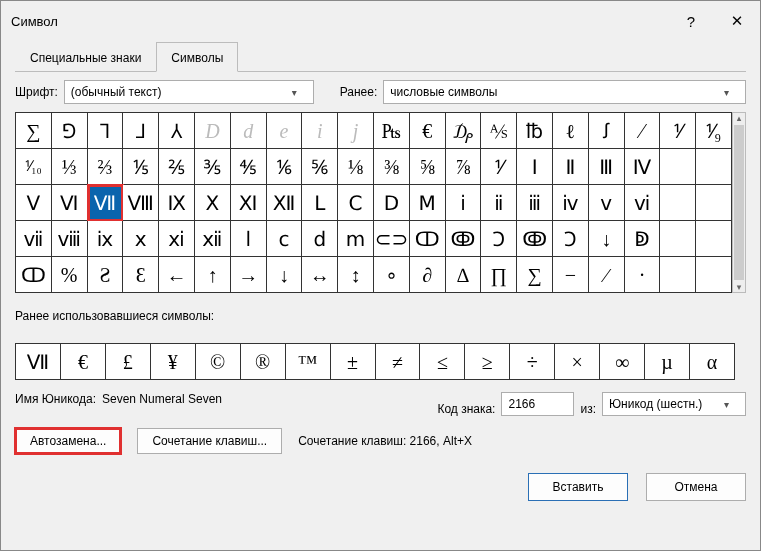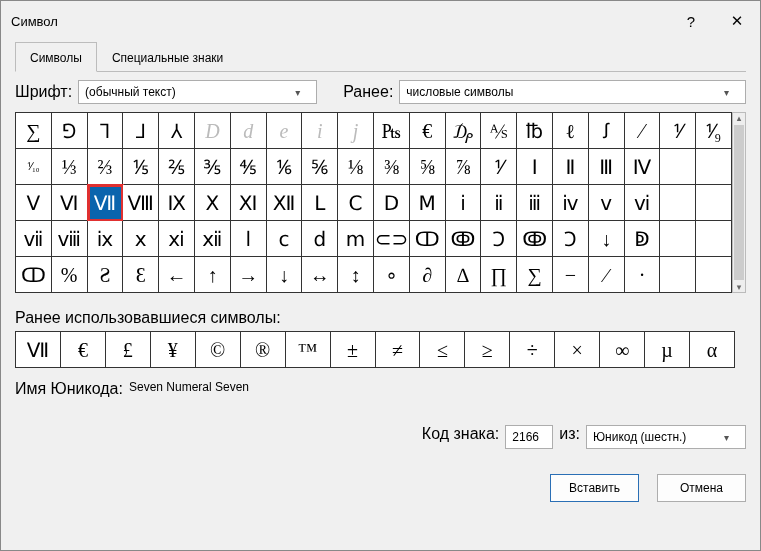--- a/index.html
+++ b/index.html
@@ -52,21 +52,21 @@
     position: relative;
     top: 1px;
     cursor: pointer;
   }
   .tab.active {
     border-color: #bcbcbc;
     background: #f0f0f0;
     border-bottom: 1px solid #f0f0f0;
   }
   .row { display: flex; align-items: center; gap: 6px; margin-bottom: 8px; }
-  .label { font-size: 16px; white-space: nowrap; }
+  .label { font-size: 12px; white-space: nowrap; }
   .combo {
     display: flex;
     align-items: center;
     justify-content: space-between;
     background: #fff;
     border: 1px solid #adadad;
     height: 24px;
     padding: 0 16px 0 6px;
     flex: 1;
   }
@@ -95,56 +95,56 @@
     cursor: pointer;
     line-height: 1;
   }
   .cell.selected {
     outline: 3px solid #e03030;
     outline-offset: -2px;
     background: #0a64ad;
     color: #fff;
   }
   .cell.outline { color: #bbb; font-style: italic; }
-  .cell.small { font-size: 11px; font-family: Liberation Serif, serif; }
+  .cell.small { font-size: 15px; font-family: Liberation Serif, serif; }
   .scroll {
     width: 14px;
     background: #eee;
     border: 1px solid #bbb;
     display: flex;
     flex-direction: column;
     justify-content: space-between;
     align-items: center;
     font-size: 9px;
     color: #666;
   }
-  .recent-label { margin: 6px 0 4px 0; }
+  .recent-label { margin: 6px 0 20px 0; }
   .recent-grid {
     display: grid;
     grid-template-columns: repeat(16, 1fr);
     grid-auto-rows: 36px;
     border-top: 1px solid #333;
     border-left: 1px solid #333;
     width: 720px;
     margin-bottom: 12px;
   }
   .info-row {
     display: flex;
     justify-content: space-between;
     align-items: flex-start;
     margin-bottom: 6px;
   }
   .info-left { display: flex; gap: 6px; }
-  .code-row { display: flex; align-items: flex-start; gap: 6px; margin-top: 45px; }
+  .code-row { display: flex; align-items: flex-end; gap: 6px; }
   .textfield {
     background: #fff;
     border: 1px solid #adadad;
     height: 24px;
     padding: 0 6px;
-    width: 48px;
+    width: 73px;
     display: flex;
     align-items: center;
   }
   .btn {
     background: #fdfdfd;
     border: 1px solid #adadad;
     padding: 6px 14px;
     font-size: 12px;
     cursor: pointer;
     height: 26px;
@@ -154,40 +154,40 @@
   .btn.primary { border: 1px solid #2a6fb5; }
   .btn.highlight { outline: 3px solid #e03030; outline-offset: -2px; }
   .action-row { display: flex; align-items: center; gap: 16px; margin-top: 6px; }
   .footer {
     display: flex;
     justify-content: flex-end;
     gap: 18px;
     padding-top: 18px;
     border-top: 1px solid transparent;
   }
-  .footer .btn { width: 89px; justify-content: center; height: 28px; }
+  .footer .btn { width: 100px; justify-content: center; height: 28px; }
 </style>
 </head>
 <body>
 
 <div class="dialog">
 
   <div class="titlebar">
     <span class="title">Символ</span>
     <div class="controls">
       <div class="ctrl">?</div>
       <div class="ctrl">✕</div>
     </div>
   </div>
 
   <div class="body">
 
     <div class="tabs">
+      <div class="tab">Специальные знаки</div>
       <div class="tab active">Символы</div>
-      <div class="tab">Специальные знаки</div>
     </div>
 
     <div class="row">
       <span class="label">Шрифт:</span>
       <div class="combo" style="flex:1.2">
         <span>(обычный текст)</span>
         <span class="arrow">▾</span>
       </div>
       <span style="width:14px"></span>
       <span class="label">Ранее:</span>
@@ -331,26 +331,34 @@
       <div class="info-left">
         <span class="label">Имя Юникода:</span>
         <span>Seven Numeral Seven</span>
       </div>
       <div class="code-row">
         <span class="label">Код знака:</span>
         <div class="textfield">
           <span>2166</span>
         </div>
         <span class="label">из:</span>
-        <div class="combo" style="width:160px;flex:none">
+        <div class="combo" style="width:144px;flex:none">
           <span>Юникод (шестн.)</span>
           <span class="arrow">▾</span>
         </div>
       </div>
     </div>
 
+    <div class="action-row">
+      <div class="btn highlight">Автозамена...</div>
+      <div class="btn">Сочетание клавиш...</div>
+      <span>
+        <span>Сочетание клавиш:</span>
+        <span>2166, Alt+X</span>
+      </span>
+    </div>
 
     <div class="footer">
       <div class="btn primary">Вставить</div>
       <div class="btn">Отмена</div>
     </div>
   </div>
 </div>
 
 </body></html>

